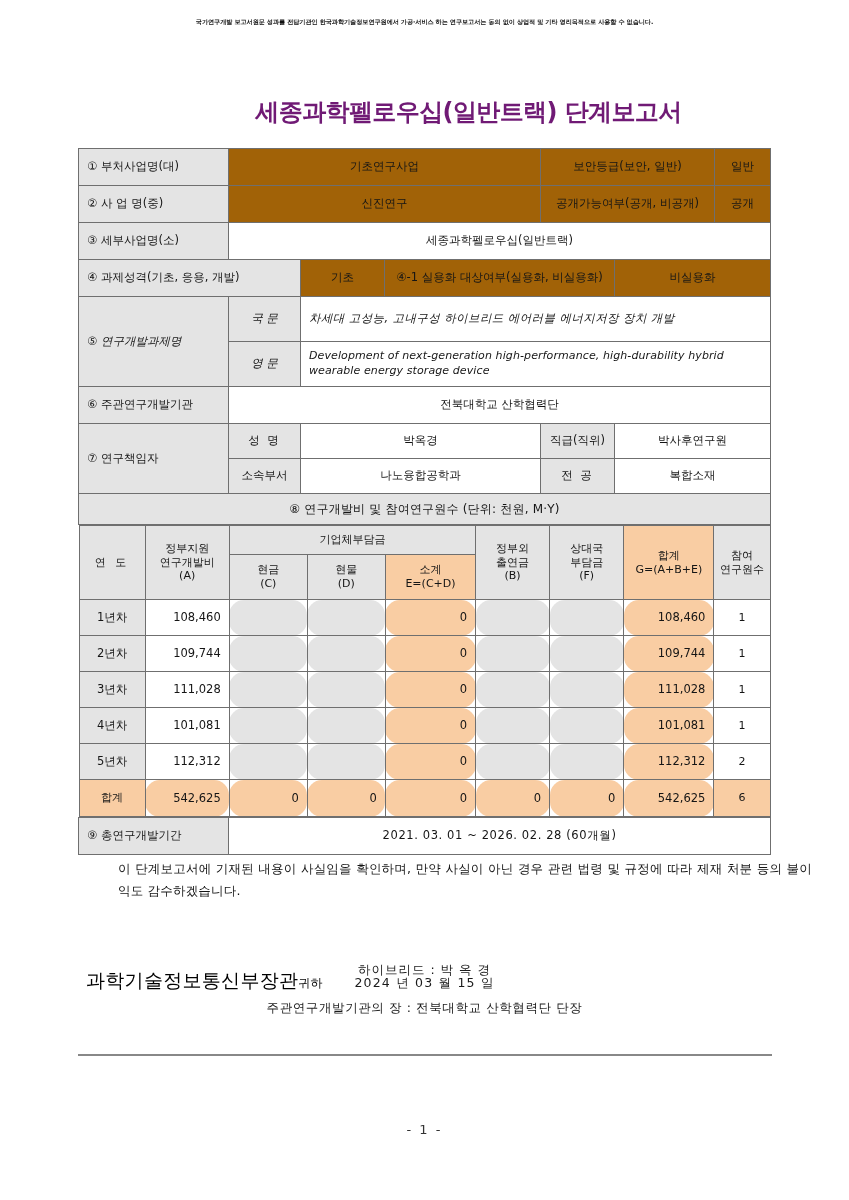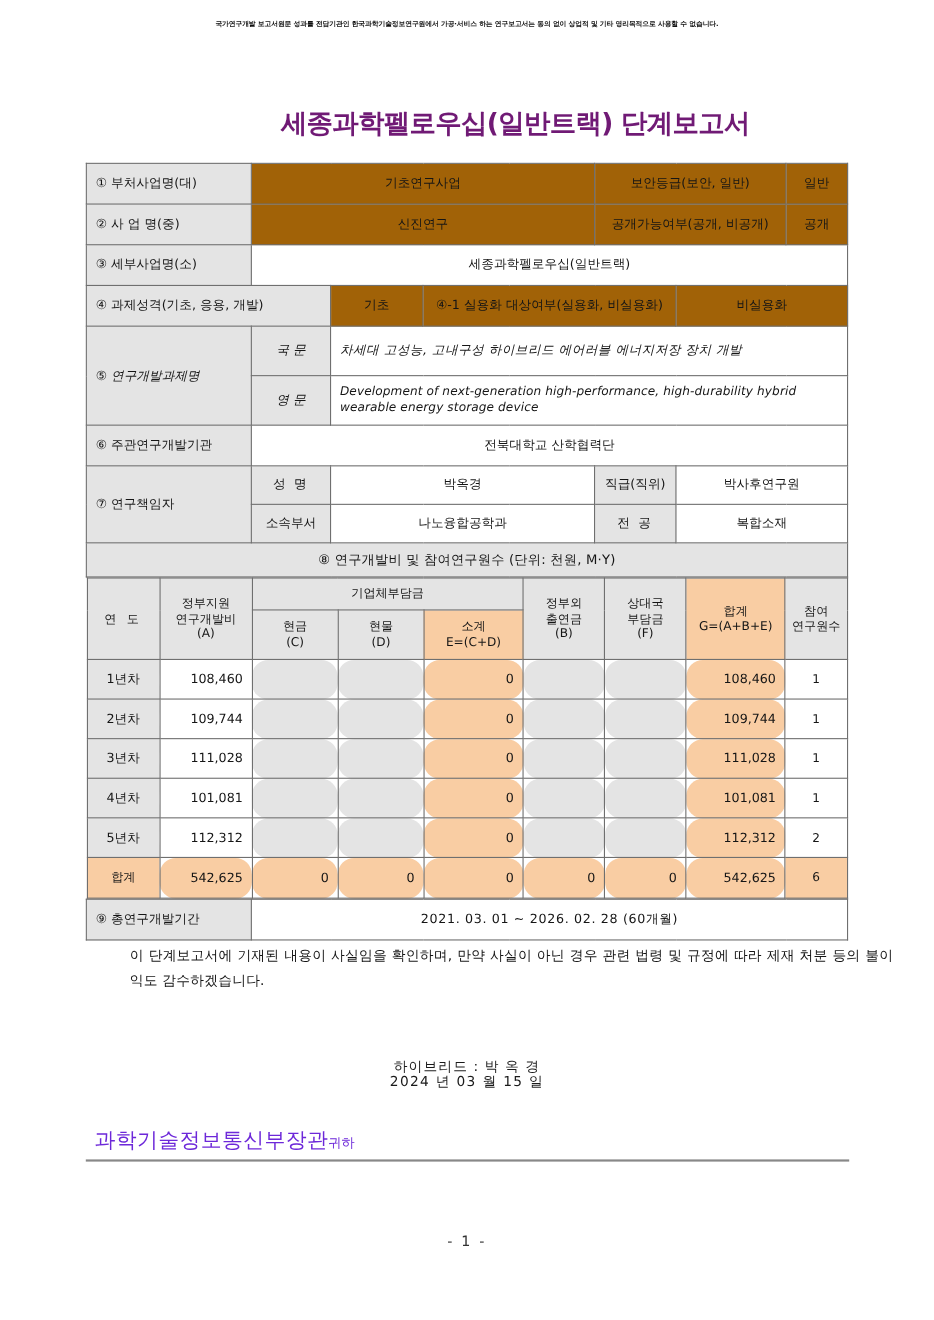--- a/index.html
+++ b/index.html
@@ -195,24 +195,24 @@
     left: 0;
     top: 1000px;
     width: 849px;
     text-align: center;
     font-size: 12.5px;
     letter-spacing: 0.6px;
   }
   .addressee {
     position: absolute;
     left: 86px;
-    top: 1024px;
+    top: 968px;
     font-size: 19px;
     letter-spacing: 0.3px;
-    color: #6d28d9;
+    color: #000000;
   }
   .addressee .suffix {
     font-size: 12px;
     letter-spacing: 0.2px;
   }
   .rule {
     position: absolute;
     left: 78px;
     top: 1054px;
     width: 694px;
@@ -447,20 +447,21 @@
         <td class="lbl h36 left-txt">⑨ 총연구개발기간</td>
         <td class="val h36" colspan="7" style="letter-spacing:0.6px">2021. 03. 01 ~ 2026. 02. 28 (60개월)</td>
       </tr>
     </tbody>
   </table>
 
   <div class="confirm-text">이 단계보고서에 기재된 내용이 사실임을 확인하며, 만약 사실이 아닌 경우 관련 법령 및 규정에 따라 제재 처분 등의 불이익도 감수하겠습니다.</div>
 
   <div class="sig-date">2024 년  03 월  15 일</div>
   <div class="sig-pi">하이브리드 :   박 옥 경</div>
+  <div class="sig-org">주관연구개발기관의 장 :  전북대학교 산학협력단 단장</div>
 
   <div class="addressee">
     <span>과학기술정보통신부장관</span><span class="suffix">귀하</span>
   </div>
   <div class="rule"></div>
 
   <div class="page-number">- 1 -</div>
 
 </div>
 

